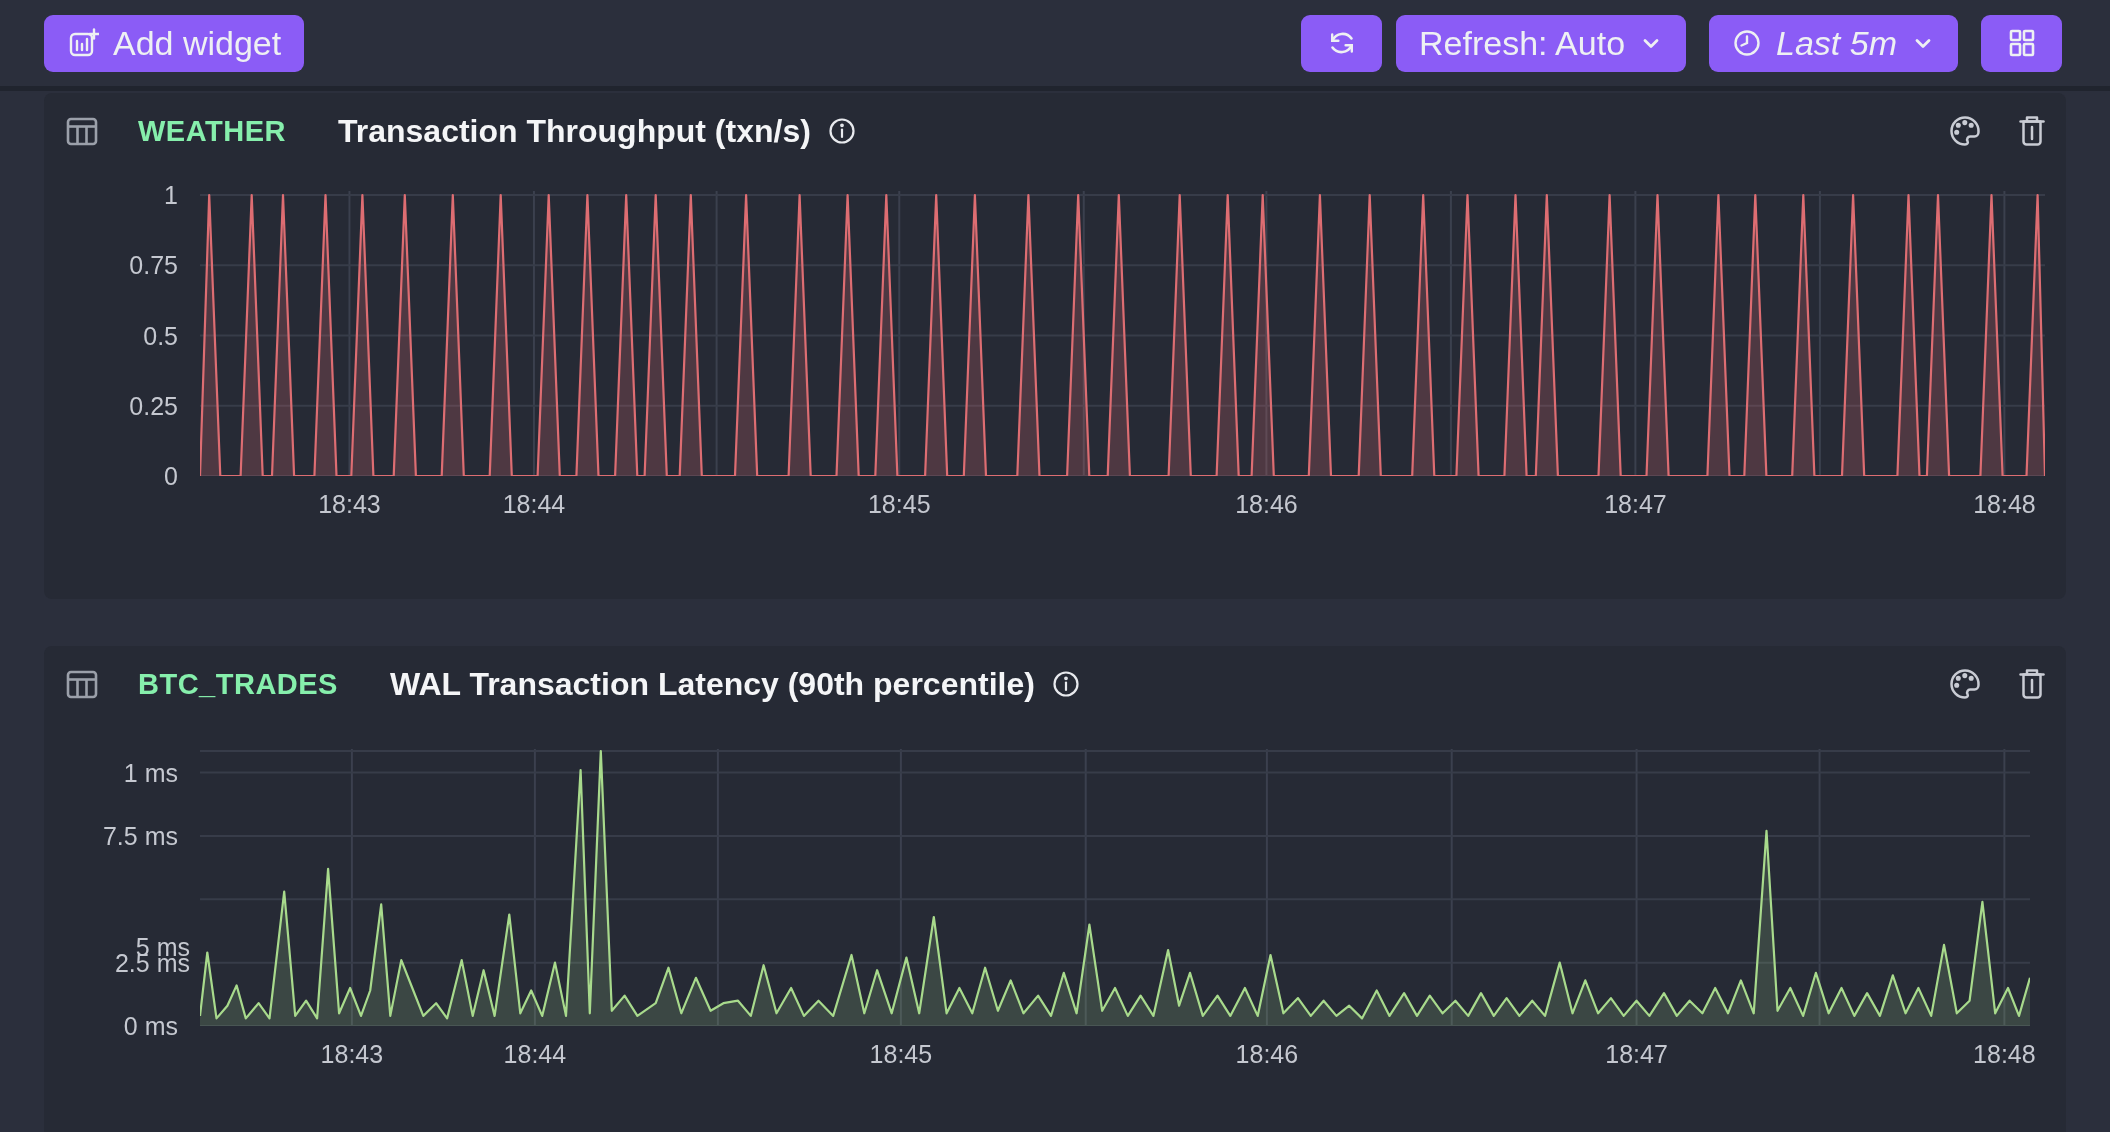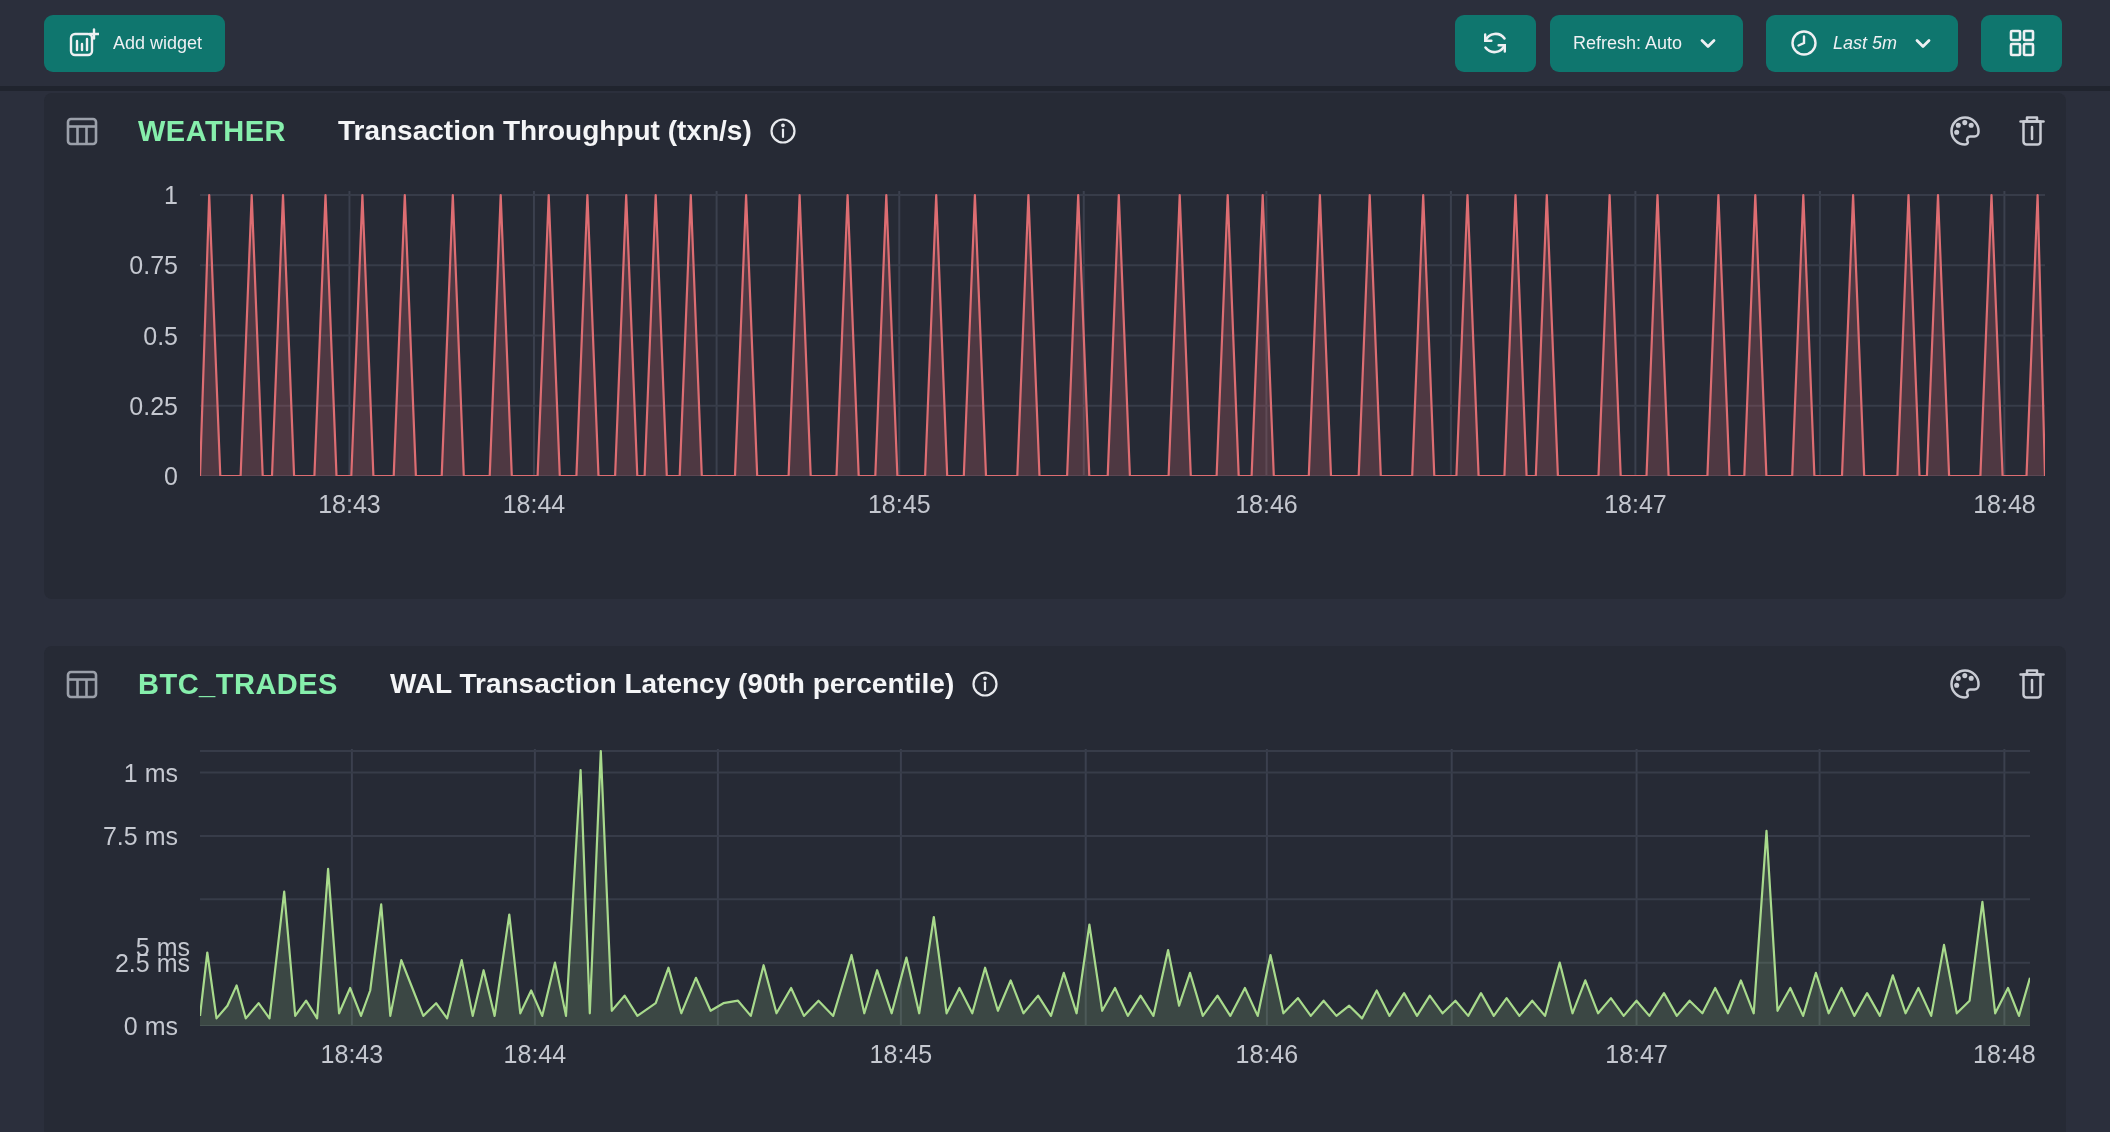--- a/index.html
+++ b/index.html
@@ -7,43 +7,43 @@
     width:2110px;height:1132px;overflow:hidden;
     background:#2b2f3c;
     font-family:"Liberation Sans","DejaVu Sans",sans-serif;
     -webkit-font-smoothing:antialiased;
   }
   .toolbar{
     height:86px;display:flex;align-items:center;
     padding:0 48px 0 44px;border-bottom:5px solid #20242e;
   }
   .btn{
-    height:57px;background:#0f766e;border-radius:9px;color:#eef0f3;
+    height:57px;background:#8b5cf6;border-radius:9px;color:#eef0f3;
     display:flex;align-items:center;gap:14px;padding:0 23px;
-    font-size:18px;cursor:pointer;user-select:none;white-space:nowrap;
+    font-size:34px;cursor:pointer;user-select:none;white-space:nowrap;
   }
   .btn.icon-only{padding:0;width:81px;justify-content:center;}
   .toolbar-right{margin-left:auto;display:flex;align-items:flex-end;}
   .toolbar-right .btn{margin-left:14px;}
   .toolbar-right .btn.gap-lg{margin-left:23px;font-style:italic;}
   .icon{display:flex;align-items:center;justify-content:center;flex:0 0 auto;}
   .panel{
     position:relative;margin:0 44px;height:506px;background:#262a35;border-radius:8px;
   }
   .panel.first{margin-top:2px;}
   .panel.second{margin-top:47px;}
   .panel-header{
     position:absolute;left:18px;right:16px;top:16px;height:44px;
     display:flex;align-items:center;
   }
   .table-name{
     color:#86efac;font-size:29px;font-weight:700;margin-left:36px;letter-spacing:.5px;
   }
   .panel-title{
-    color:#f4f5f7;font-size:28px;font-weight:700;margin-left:52px;
+    color:#f4f5f7;font-size:32px;font-weight:700;margin-left:52px;
   }
   .panel-header .info{margin-left:16px;}
   .panel-header .spacer{flex:1;}
   .panel-header .tool{margin-left:30px;cursor:pointer;}
   .axis-label{position:absolute;color:#c5c8d0;font-size:25px;line-height:28px;}
   .ylab{text-align:right;}
   .xlab{transform:translateX(-50%);white-space:nowrap;}
   svg{display:block;}
   .plot{position:absolute;}
 </style>

